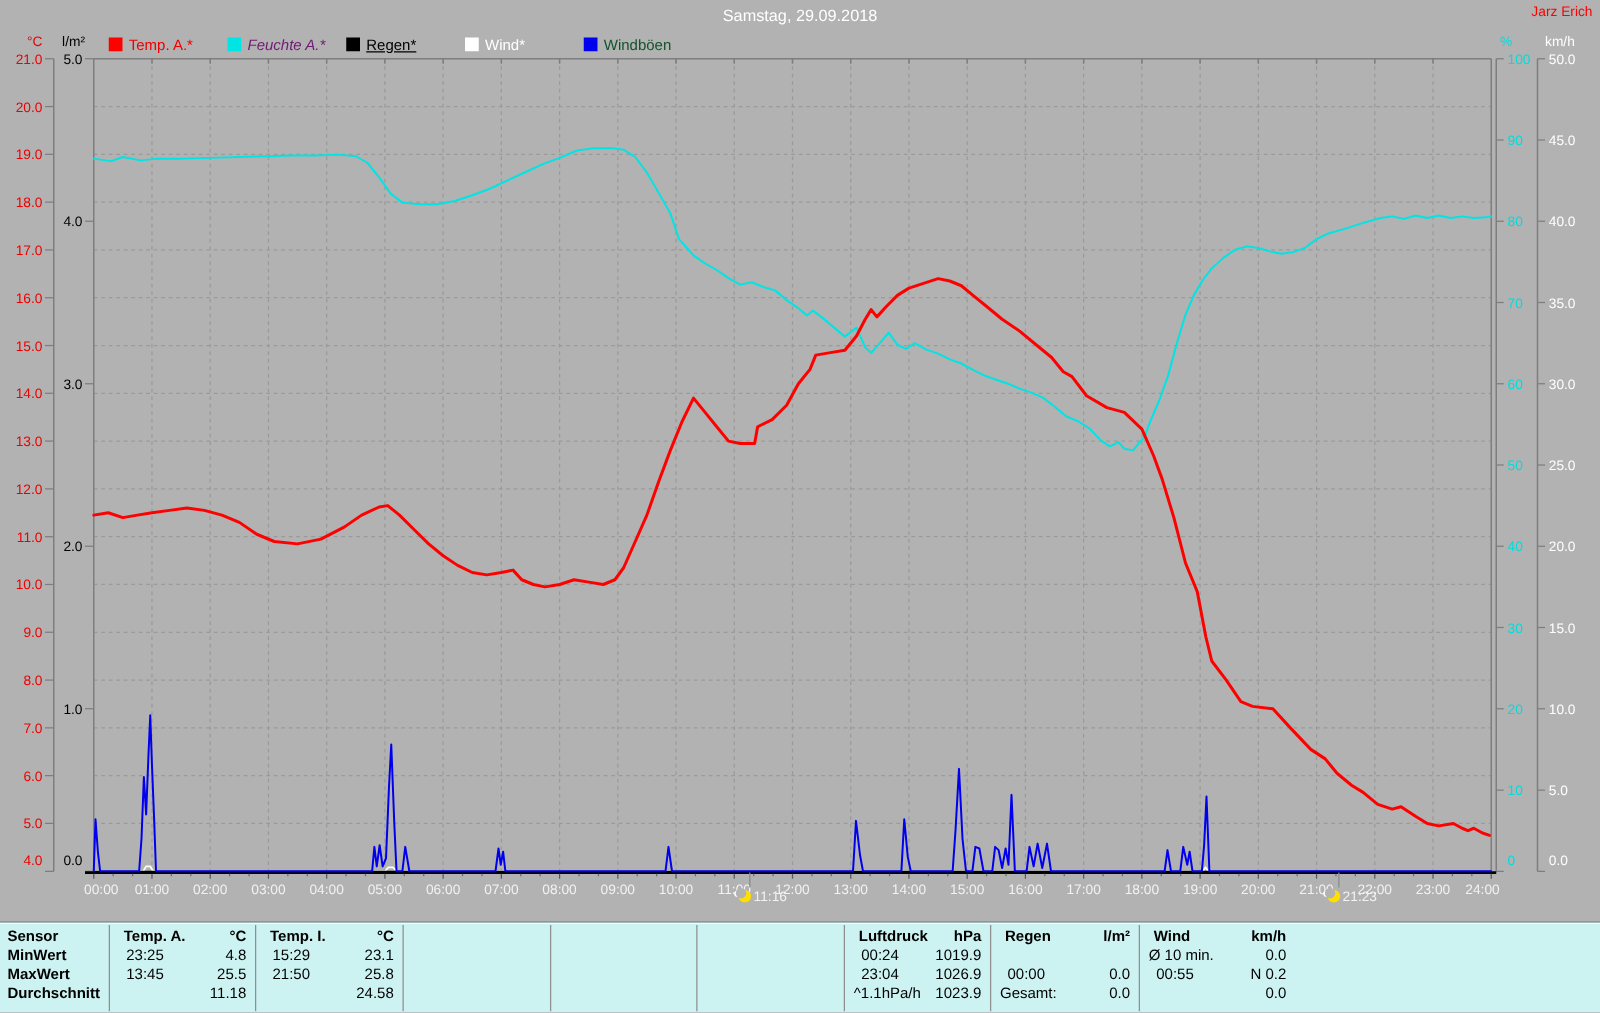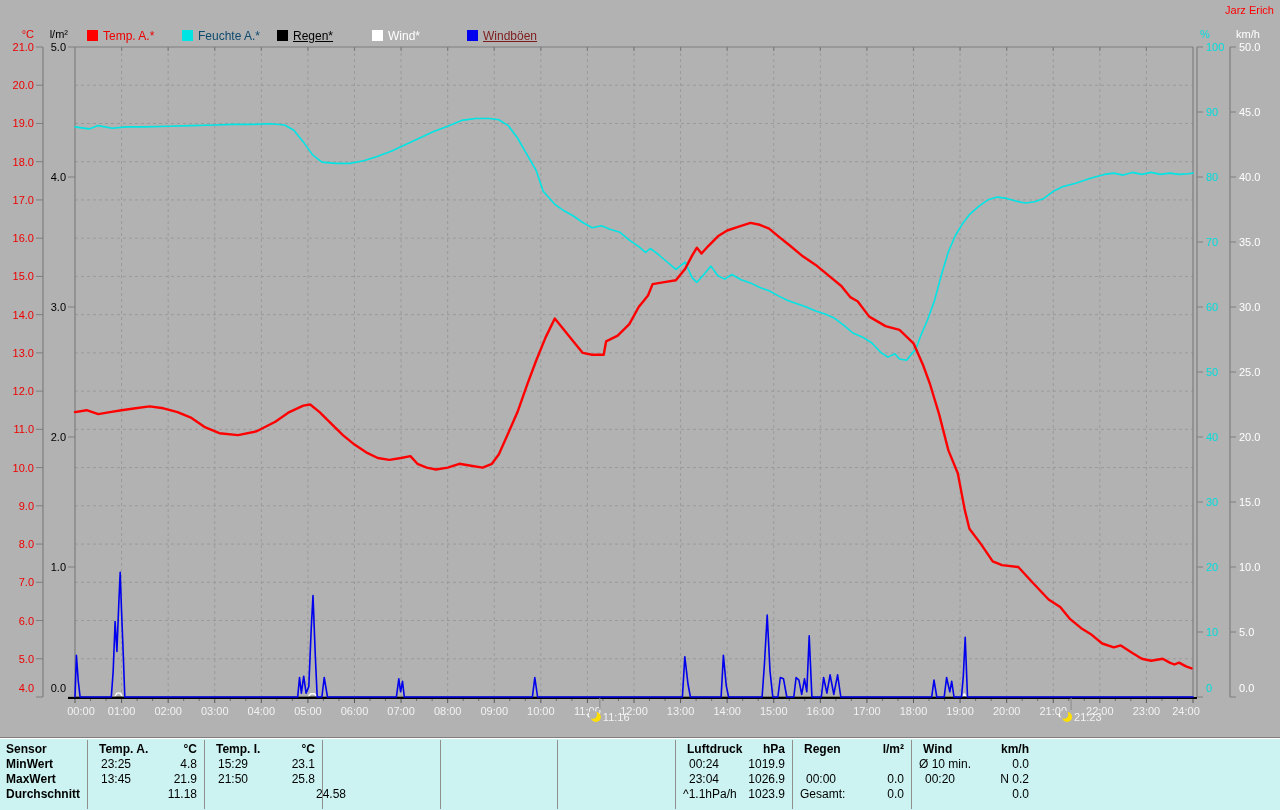--- a/index.html
+++ b/index.html
@@ -19,33 +19,34 @@
   #stats-table{left:0;top:737px;width:1280px;height:73px;background:#ccf3f1;
                border-top:1px solid #7e7e7e;box-shadow:inset 0 1px 0 #ffffff;}
   .tdiv{position:absolute;top:2px;bottom:2px;width:1px;background:#8f8f8f;}
   .tcell{position:absolute;font-size:12px;color:#000;line-height:15px;white-space:nowrap;text-align:right;}
   .bold{font-weight:bold;}
 </style>
 </head>
 <body>
 
 <div id="app">
+  <div class="abs" id="page-title">Samstag, 29.09.2018</div>
   <div class="abs" id="station-name">Jarz Erich</div>
 
   <div class="abs unit-label" id="unit-temp">°C</div>
   <div class="abs unit-label" id="unit-rain">l/m²</div>
   <div class="abs unit-label" id="unit-hum">%</div>
   <div class="abs unit-label" id="unit-wind">km/h</div>
 
   <div id="legend">
       <div class="abs legend-item" style="left: 87px;"><span class="swatch" style="background: rgb(255, 0, 0);"></span><span style="color: rgb(238, 0, 0);">Temp. A.*</span></div>
-      <div class="abs legend-item" style="left: 182px;"><span class="swatch" style="background: rgb(0, 228, 228);"></span><span style="color: #0c4a6e;">Feuchte A.*</span></div>
+      <div class="abs legend-item" style="left: 182px;"><span class="swatch" style="background: rgb(0, 228, 228);"></span><span style="color: #701a75; font-style: italic;">Feuchte A.*</span></div>
       <div class="abs legend-item" style="left: 277px; text-decoration: underline;"><span class="swatch" style="background: rgb(0, 0, 0);"></span><span style="color: rgb(0, 0, 0);">Regen*</span></div>
       <div class="abs legend-item" style="left: 372px; text-align: right;"><span class="swatch" style="background: rgb(255, 255, 255);"></span><span style="color: rgb(255, 255, 255);">Wind*</span></div>
-      <div class="abs legend-item" style="left: 467px;"><span class="swatch" style="background: rgb(0, 0, 238);"></span><span style="color: #7f1d1d; text-decoration: underline;">Windböen</span></div>
+      <div class="abs legend-item" style="left: 467px;"><span class="swatch" style="background: rgb(0, 0, 238);"></span><span style="color: #14532d;">Windböen</span></div>
     </div>
 
   <svg class="abs" id="chart-svg" width="1280" height="737" viewBox="0 0 1280 737">
       <g stroke="#9a9a9a" stroke-width="1" stroke-dasharray="3 3">
         <line x1="121.58333333333334" y1="47" x2="121.58333333333334" y2="697"></line>
         <line x1="168.16666666666669" y1="47" x2="168.16666666666669" y2="697"></line>
         <line x1="214.75" y1="47" x2="214.75" y2="697"></line>
         <line x1="261.33333333333337" y1="47" x2="261.33333333333337" y2="697"></line>
         <line x1="307.91666666666663" y1="47" x2="307.91666666666663" y2="697"></line>
         <line x1="354.5" y1="47" x2="354.5" y2="697"></line>
@@ -337,44 +338,44 @@
       <div class="tdiv" style="left: 911px;"></div>
       <div class="tcell bold" style="top: 4px; left: 6px;">Sensor</div>
       <div class="tcell bold" style="top: 19px; left: 6px;">MinWert</div>
       <div class="tcell bold" style="top: 34px; left: 6px;">MaxWert</div>
       <div class="tcell bold" style="top: 49px; left: 6px;">Durchschnitt</div>
       <div class="tcell bold" style="top: 4px; left: 99px;">Temp. A.</div>
       <div class="tcell bold" style="top: 4px; left: 87px; width: 110px; text-align: right;">°C</div>
       <div class="tcell" style="top: 19px; left: 101px;">23:25</div>
       <div class="tcell" style="top: 19px; left: 87px; width: 110px; text-align: right;">4.8</div>
       <div class="tcell" style="top: 34px; left: 101px;">13:45</div>
-      <div class="tcell" style="top: 34px; left: 87px; width: 110px; text-align: right;">21.9</div>
+      <div class="tcell" style="top: 34px; left: 87px; width: 110px; text-align: right;">25.5</div>
       <div class="tcell" style="top: 49px; left: 87px; width: 110px; text-align: right;">11.18</div>
       <div class="tcell bold" style="top: 4px; left: 216px;">Temp. I.</div>
       <div class="tcell bold" style="top: 4px; left: 204px; width: 111px; text-align: right;">°C</div>
       <div class="tcell" style="top: 19px; left: 218px;">15:29</div>
       <div class="tcell" style="top: 19px; left: 204px; width: 111px; text-align: right;">23.1</div>
       <div class="tcell" style="top: 34px; left: 218px;">21:50</div>
       <div class="tcell" style="top: 34px; left: 204px; width: 111px; text-align: right;">25.8</div>
-      <div class="tcell" style="top: 49px; left: 204px; width: 111px;  padding-left: 31px;">24.58</div>
+      <div class="tcell" style="top: 49px; left: 204px; width: 111px; ">24.58</div>
       <div class="tcell bold" style="top: 4px; left: 687px;">Luftdruck</div>
       <div class="tcell bold" style="top: 4px; left: 675px; width: 110px; text-align: right;">hPa</div>
       <div class="tcell" style="top: 19px; left: 689px;">00:24</div>
       <div class="tcell" style="top: 19px; left: 675px; width: 110px; text-align: right;">1019.9</div>
       <div class="tcell" style="top: 34px; left: 689px;">23:04</div>
       <div class="tcell" style="top: 34px; left: 675px; width: 110px; text-align: right;">1026.9</div>
       <div class="tcell" style="top: 49px; left: 683px;">^1.1hPa/h</div>
       <div class="tcell" style="top: 49px; left: 675px; width: 110px; text-align: right;">1023.9</div>
       <div class="tcell bold" style="top: 4px; left: 804px;">Regen</div>
       <div class="tcell bold" style="top: 4px; left: 792px; width: 112px; text-align: right;">l/m²</div>
       <div class="tcell" style="top: 34px; left: 806px;">00:00</div>
       <div class="tcell" style="top: 34px; left: 792px; width: 112px; text-align: right;">0.0</div>
       <div class="tcell" style="top: 49px; left: 800px;">Gesamt:</div>
       <div class="tcell" style="top: 49px; left: 792px; width: 112px; text-align: right;">0.0</div>
       <div class="tcell bold" style="top: 4px; left: 923px;">Wind</div>
       <div class="tcell bold" style="top: 4px; left: 911px; width: 118px; text-align: right;">km/h</div>
       <div class="tcell" style="top: 19px; left: 919px;">Ø 10 min.</div>
       <div class="tcell" style="top: 19px; left: 911px; width: 118px; text-align: right;">0.0</div>
-      <div class="tcell" style="top: 34px; left: 925px;">00:20</div>
+      <div class="tcell" style="top: 34px; left: 925px;">00:55</div>
       <div class="tcell" style="top: 34px; left: 911px; width: 118px; text-align: right;">N 0.2</div>
       <div class="tcell" style="top: 49px; left: 911px; width: 118px; text-align: right;">0.0</div>
     </div>
 </div>
 
 </body></html>

